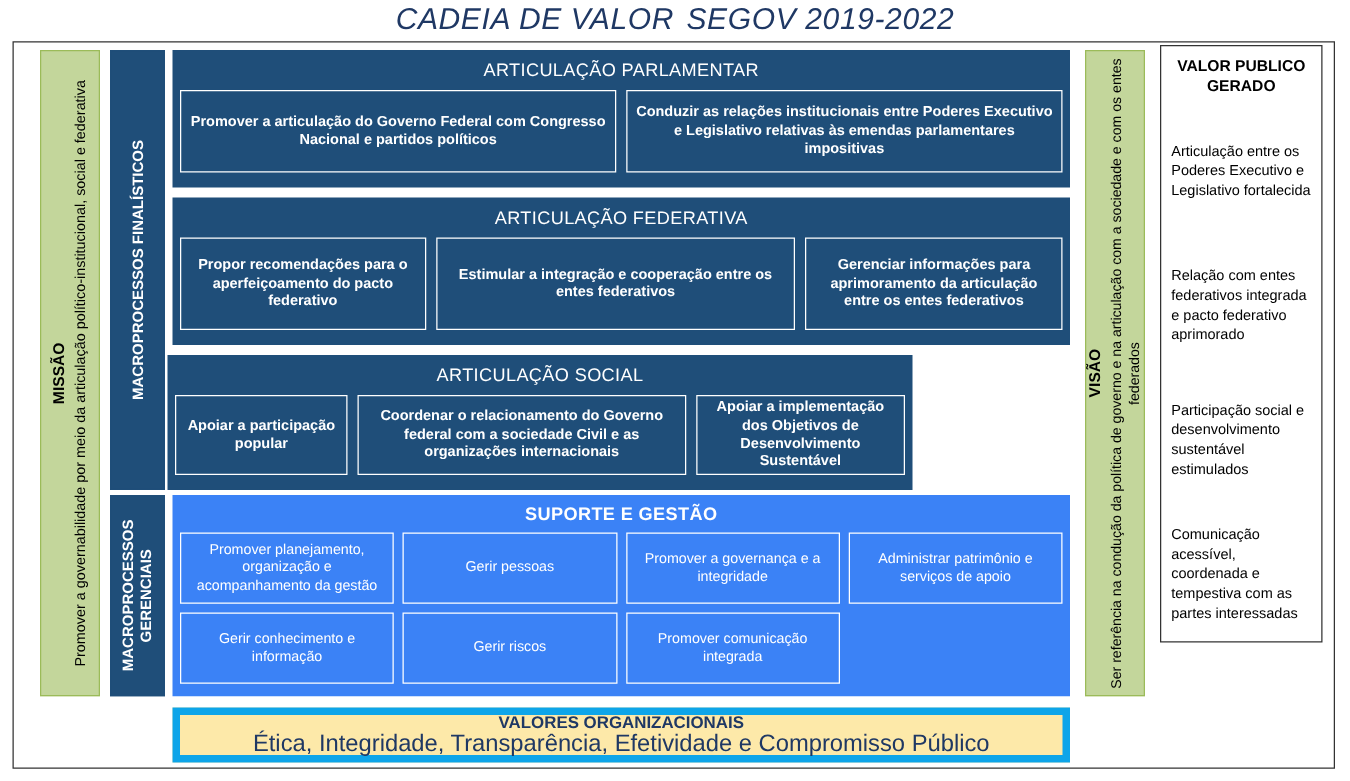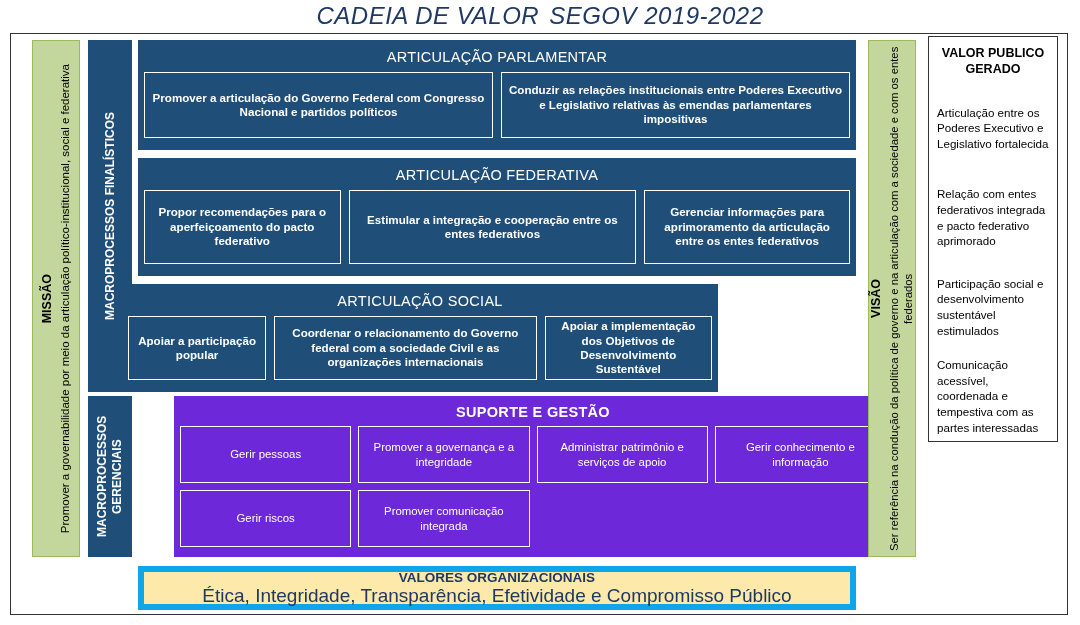--- a/index.html
+++ b/index.html
@@ -151,33 +151,32 @@
     display: flex;
     align-items: center;
     justify-content: center;
     text-align: center;
     padding: 4px 6px;
     box-sizing: border-box;
   }
 
   #blk-parlamentar { left: 138px; top: 40px; width: 718px; height: 110px; }
   #blk-federativa  { left: 138px; top: 158px; width: 718px; height: 118px; }
-  #blk-social      { left: 122px; top: 284px; width: 596px; height: 108px; }
+  #blk-social      { left: 134px; top: 284px; width: 596px; height: 108px; }
 
   
   .block-gray {
     position: absolute;
     left: 138px;
     top: 396px;
     width: 718px;
     height: 161px;
-    background: #6d28d9;
+    background: #3b82f6;
     box-sizing: border-box;
     padding: 6px;
-    margin-left: 36px;
   }
   .block-gray .block-header {
     font-size: 14.5px;
     font-weight: bold;
     color: #fff;
     padding: 2px 0 6px 0;
   }
   .gray-grid {
     display: grid;
     grid-template-columns: repeat(4, 1fr);
@@ -224,21 +223,21 @@
   .vision-body {
     font-size: 11.3px;
   }
 
   
   .valor {
     position: absolute;
     left: 928px;
     top: 36px;
     width: 130px;
-    height: 406px;
+    height: 478px;
     border: 1px solid #333;
     box-sizing: border-box;
     background: #fff;
     display: flex;
     flex-direction: column;
   }
   .valor-title {
     text-align: center;
     font-weight: bold;
     font-size: 12.5px;
@@ -331,20 +330,21 @@
     <div class="block-row">
       <div class="cell" style="flex:0.85">Apoiar a participação popular</div>
       <div class="cell" style="flex:1.7">Coordenar o relacionamento do Governo federal com a sociedade Civil e as organizações internacionais</div>
       <div class="cell" style="flex:1.05">Apoiar a implementação dos Objetivos de Desenvolvimento Sustentável</div>
     </div>
   </div>
 
   <div class="block-gray">
     <div class="block-header">SUPORTE E GESTÃO</div>
     <div class="gray-grid">
+      <div class="gcell">Promover planejamento, organização e acompanhamento da gestão</div>
       <div class="gcell">Gerir pessoas</div>
       <div class="gcell">Promover a governança e a integridade</div>
       <div class="gcell">Administrar patrimônio e serviços de apoio</div>
       <div class="gcell">Gerir conhecimento e informação</div>
       <div class="gcell">Gerir riscos</div>
       <div class="gcell">Promover comunicação integrada</div>
     </div>
   </div>
 
   <div class="vision">

